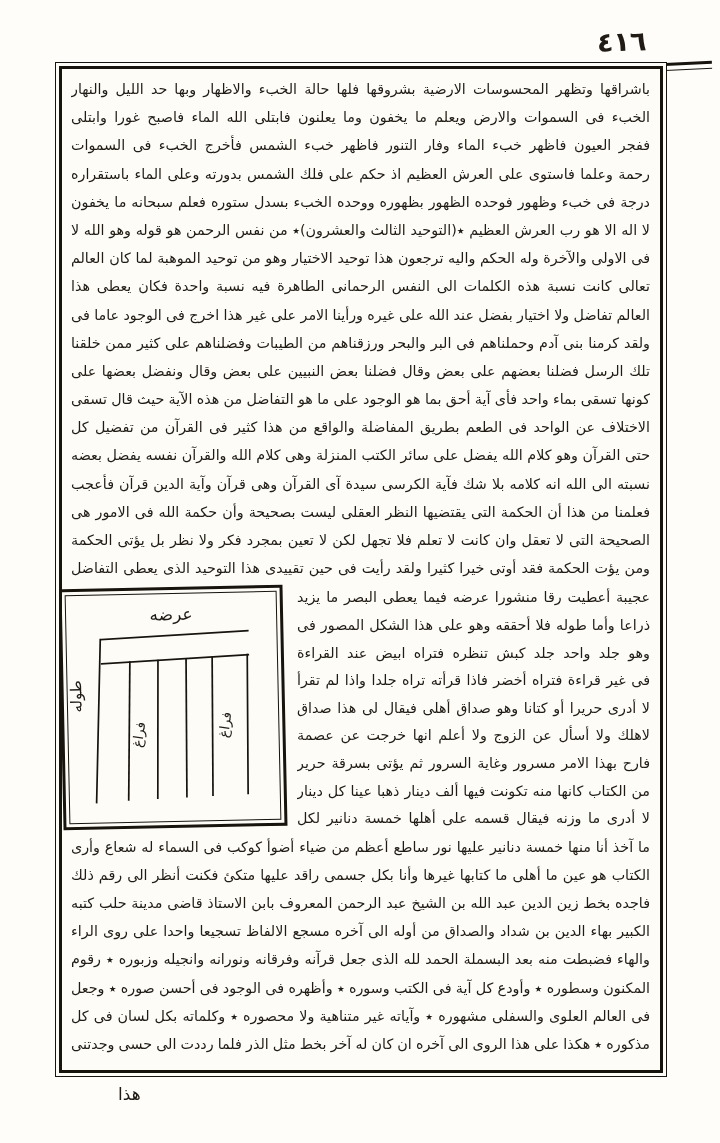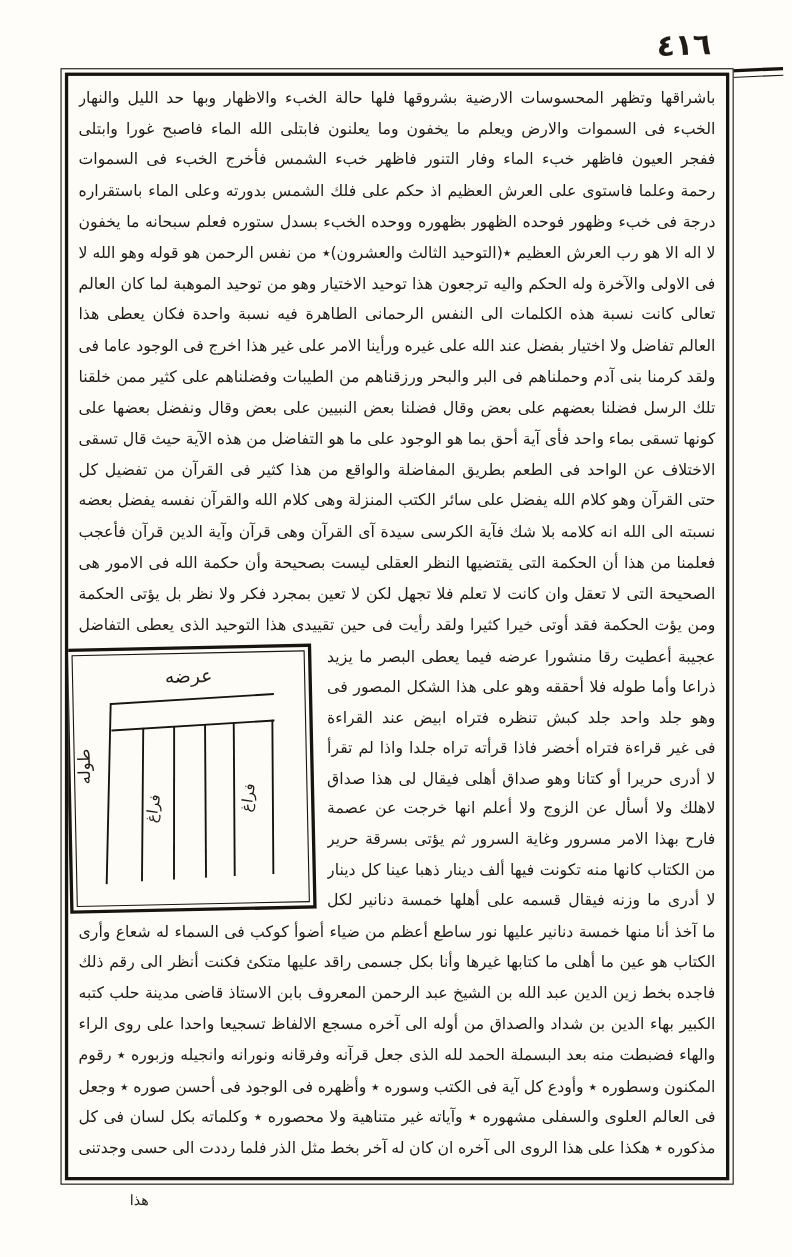--- a/index.html
+++ b/index.html
@@ -51,21 +51,21 @@
   }
   .figure-inner {
     box-sizing:border-box; width:100%; height:100%;
     border:1.5px solid #17130d;
   }
   .figure-inner svg { display:block; width:100%; height:100%; }
   svg text { fill:#201c15; font-family:"DejaVu Sans", sans-serif; }
   
   .catchword {
     position:absolute; left:118px; top:1084px;
-    font-size:13px;
+    font-size:17px;
   }
 </style>
 </head>
 <body>
 
 <div class="page-number">٤١٦</div>
 <div class="edge-mark"></div>
 
 <div class="frame-outer">
   <div class="frame-inner">

